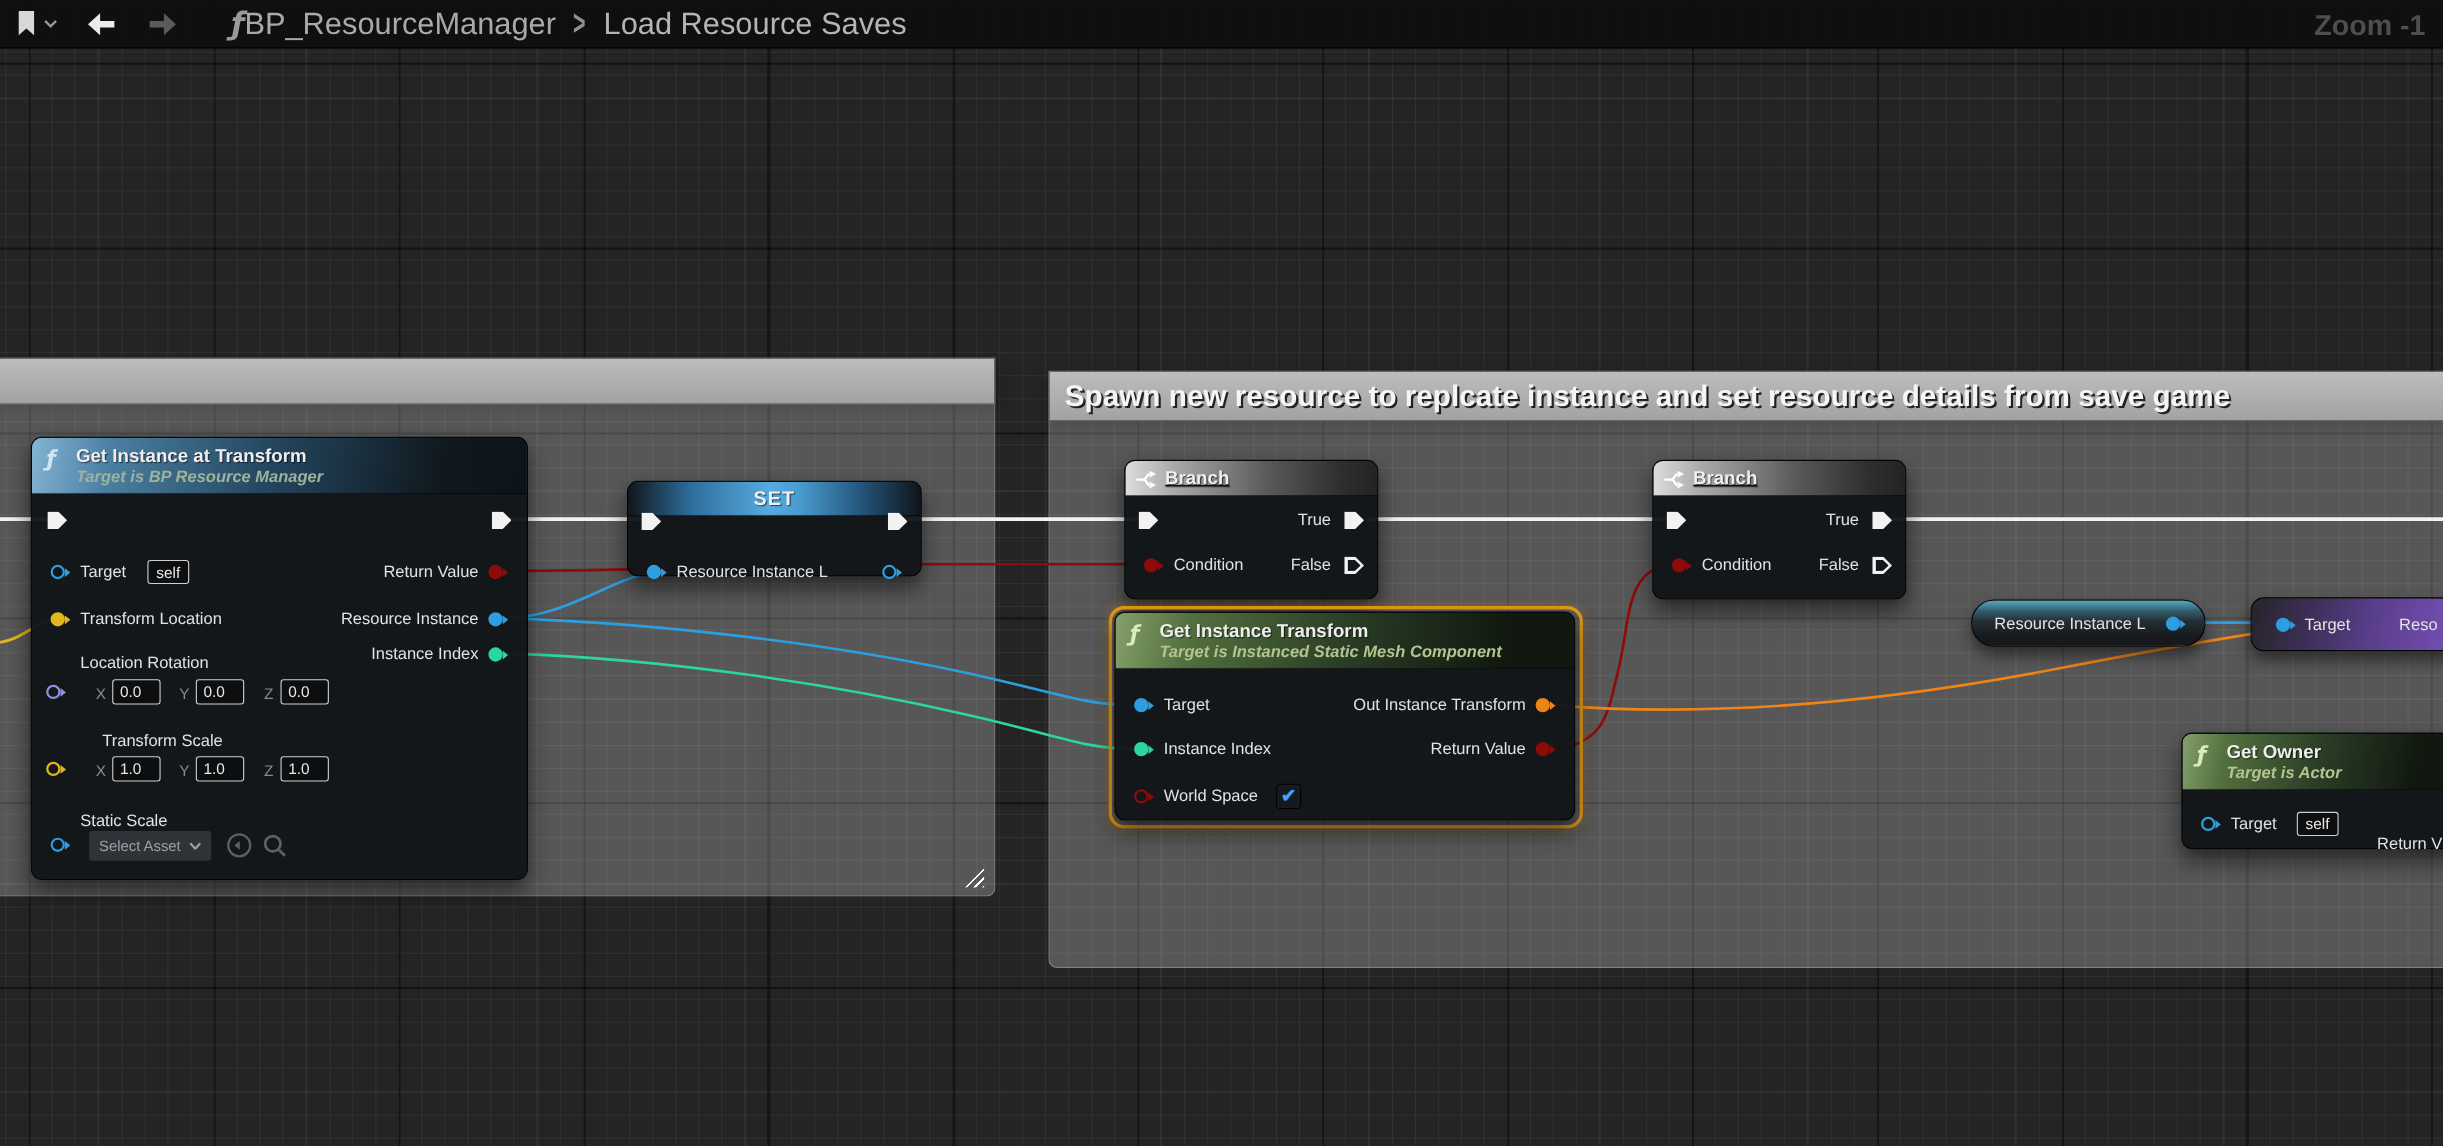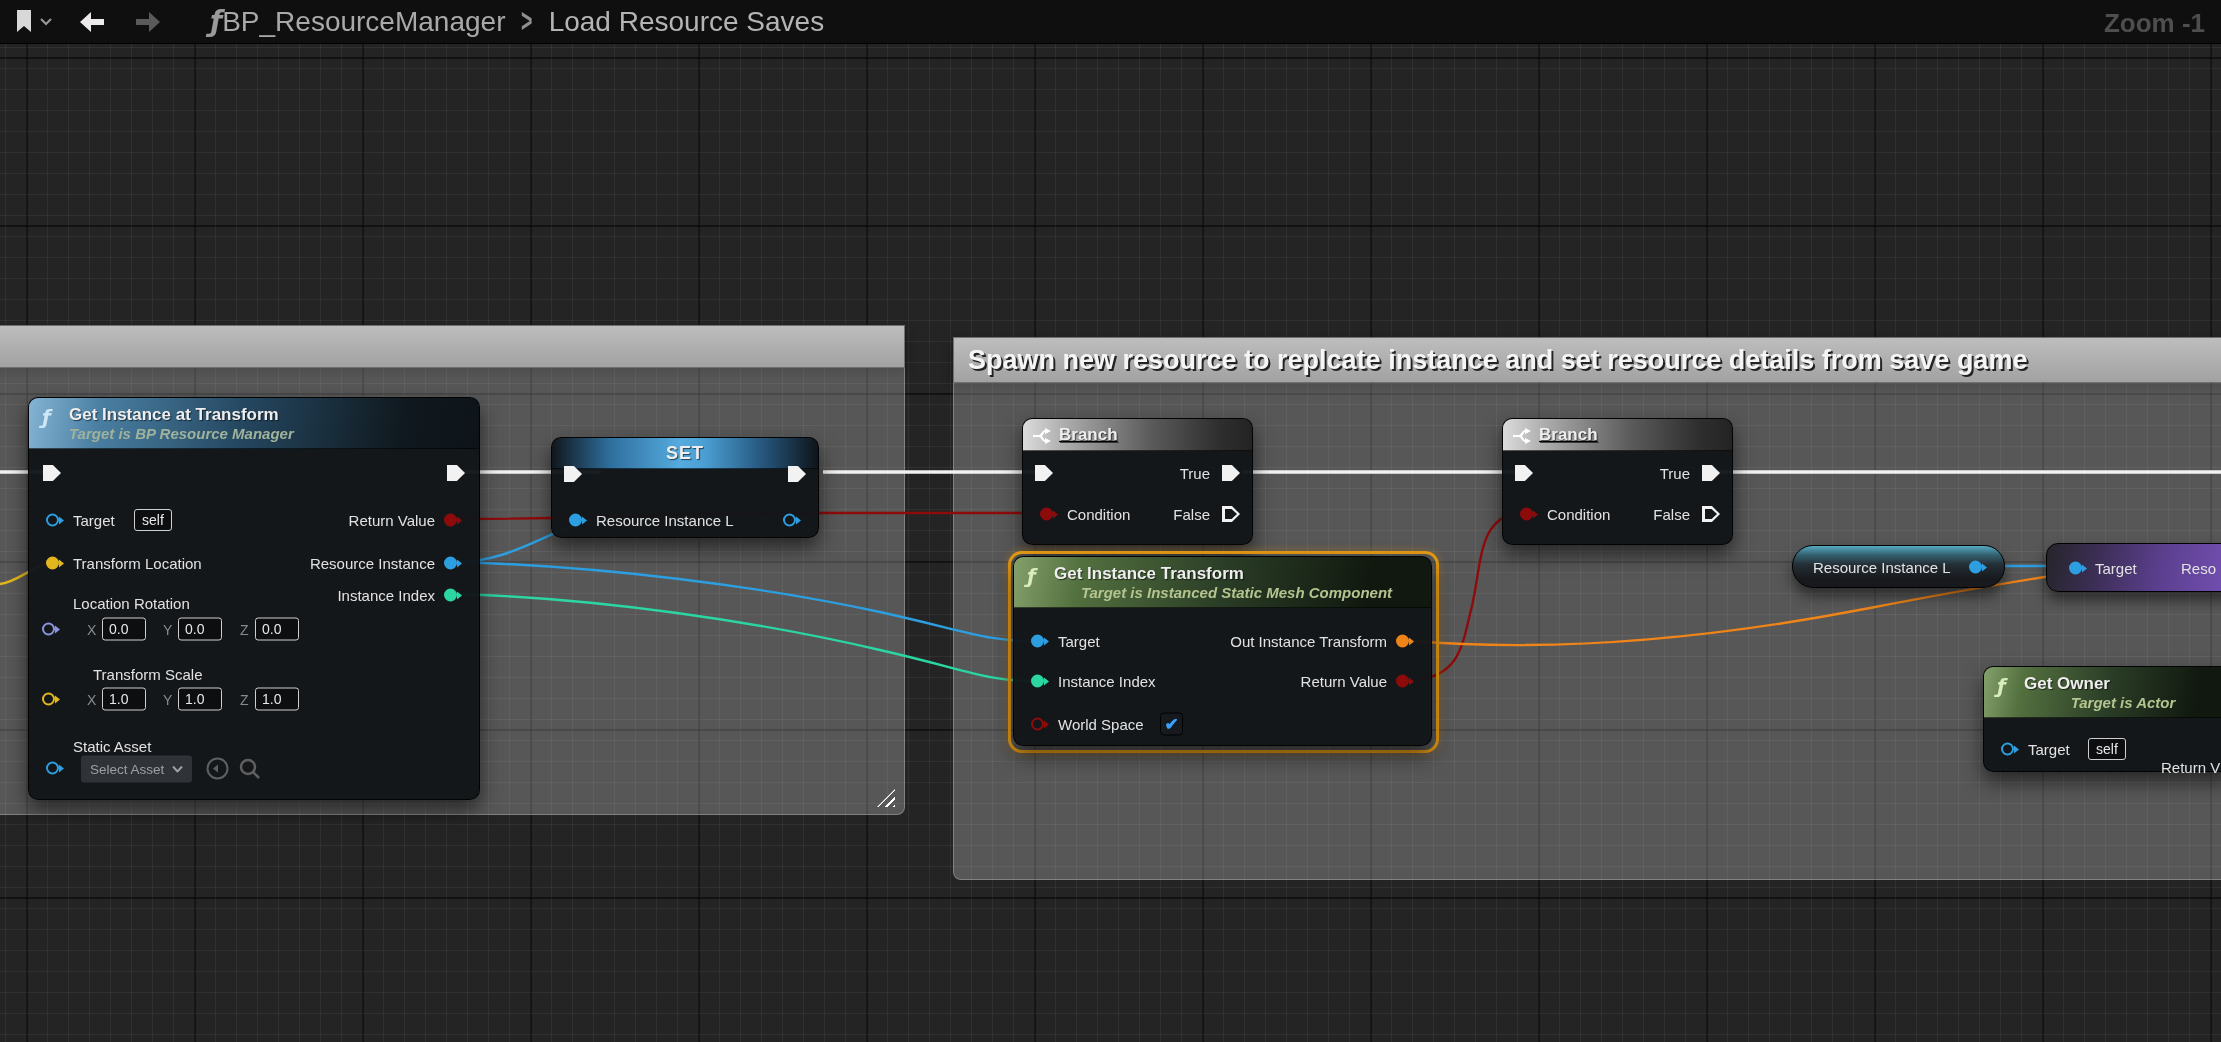--- a/index.html
+++ b/index.html
@@ -71,21 +71,21 @@
   }
   .nhead .fglyph{
     position:absolute; left:13px; top:7px; font-size:20px;
     font-family:"DejaVu Sans", sans-serif; font-style:italic; font-weight:bold;
   }
   .ntitle{ font-size:17px; font-weight:bold; color:#eeeeee; text-shadow:1px 1px 1px rgba(0,0,0,0.6); white-space:nowrap; }
   .nsub{ font-size:15px; font-style:italic; white-space:nowrap;font-weight:bold; }
   .head-blue{ background:linear-gradient(100deg,#85b4d4 0%,#4a7fa2 16%,#24465f 48%,#10191f 82%,#0d1319 100%); }
   .head-blue .nsub{ color:#9fb29b; } .head-blue .fglyph{ color:#cfe6f5; }
   .head-green{ background:linear-gradient(100deg,#84a06b 0%,#53703f 16%,#2a3d26 50%,#11180f 85%); }
-  .head-green .nsub{ color:#b4c48f;text-align:center; } .head-green .fglyph{ color:#d9ecbc; }
+  .head-green .nsub{ color:#b4c48f; } .head-green .fglyph{ color:#d9ecbc; }
   .head-gray{ background:linear-gradient(90deg,#dcdcdc 0%,#adadad 18%,#5c5c5c 55%,#2f2f2f 85%,#232323 100%);text-decoration:underline; }
   .head-set{ background:linear-gradient(90deg,#11161b 0%,#2f6f9e 22%,#55abdf 48%,#4a9dd1 58%,#275a81 78%,#0f141a 100%); }
   
   .pin{
     position:absolute; width:13px; height:13px; border-radius:50%;
     border:2.5px solid var(--c); transform:translateY(-50%);
   }
   .pin.filled{ background:var(--c); }
   .pin::after{
     content:""; position:absolute; left:11px; top:0.5px;
@@ -202,21 +202,21 @@
 
     <span class="grouplab" style="left:44px; top:276px;margin-left:20px;">Transform Scale</span>
     <span class="pin" style="--c:#e2b71e; left:13px; top:301px;"></span>
     <span class="axis" style="left:58px; top:302px;">X</span>
     <span class="numbox" style="left:73px; top:301px;">1.0</span>
     <span class="axis" style="left:134px; top:302px;">Y</span>
     <span class="numbox" style="left:149px; top:301px;">1.0</span>
     <span class="axis" style="left:211px; top:302px;">Z</span>
     <span class="numbox" style="left:226px; top:301px;">1.0</span>
 
-    <span class="grouplab" style="left:44px; top:348px;">Static Asset</span>
+    <span class="grouplab" style="left:44px; top:348px;">Static Scale</span>
     <span class="pin" style="--c:#2d9fe0; left:17px; top:370px;"></span>
     <span class="dropdown" style="left:52px; top:371px;">
       <span>Select Asset</span>
       <svg width="11" height="7" viewBox="0 0 11 7">
           <path d="M1 1 L5.5 6 L10 1" stroke="#9aa0a6" stroke-width="2" fill="none"></path>
         </svg>
     </span>
     <svg style="position:absolute; left:176px; top:358px;" width="25" height="25" viewBox="0 0 25 25">
       <circle cx="12.5" cy="12.5" r="10" stroke="#5f5f5f" stroke-width="2" fill="none"></circle>
       <path d="M8 12.5 l5 -4 v8 z" fill="#5f5f5f"></path>
@@ -227,21 +227,21 @@
     </svg>
 
     <span class="outlabel" style="right:44px; top:122px;">Return Value</span>
     <span class="pin filled" style="--c:#8e0b0b; right:22px; top:122px;"></span>
     <span class="outlabel" style="right:44px; top:165px;">Resource Instance</span>
     <span class="pin filled" style="--c:#2d9fe0; right:22px; top:165px;"></span>
     <span class="outlabel" style="right:44px; top:197px;">Instance Index</span>
     <span class="pin filled" style="--c:#2bd6a3; right:22px; top:197px;"></span>
   </div>
 
-  <div class="node" style="left:551px; top:437px; width:268px; height:101px;">
+  <div class="node" style="left:570px; top:437px; width:268px; height:87px;">
     <div class="nhead head-set" style="padding:5px 0 4px 0; text-align:center;">
       <div class="ntitle" style="font-size:18px; letter-spacing:1px;">SET</div>
     </div>
     <span class="execpin" style="left:12px; top:36px;">
         <i class="eo"></i>
       </span>
     <span class="execpin" style="right:12px; top:36px;">
         <i class="eo"></i>
       </span>
     <span class="pin filled" style="--c:#2d9fe0; left:17px; top:82px;"></span>

